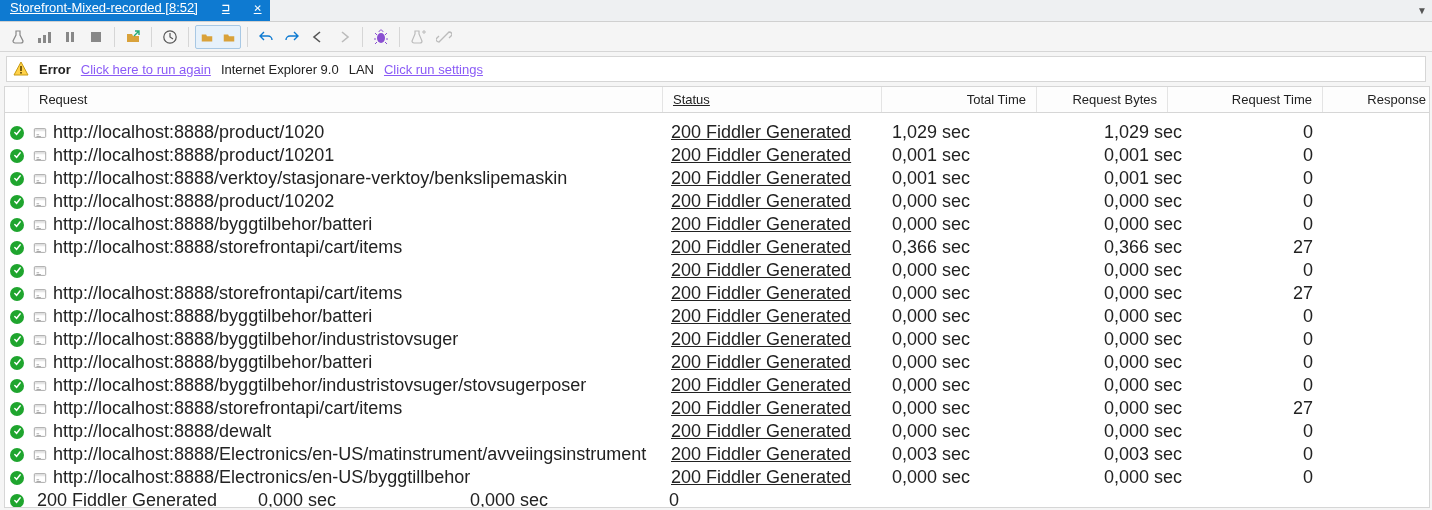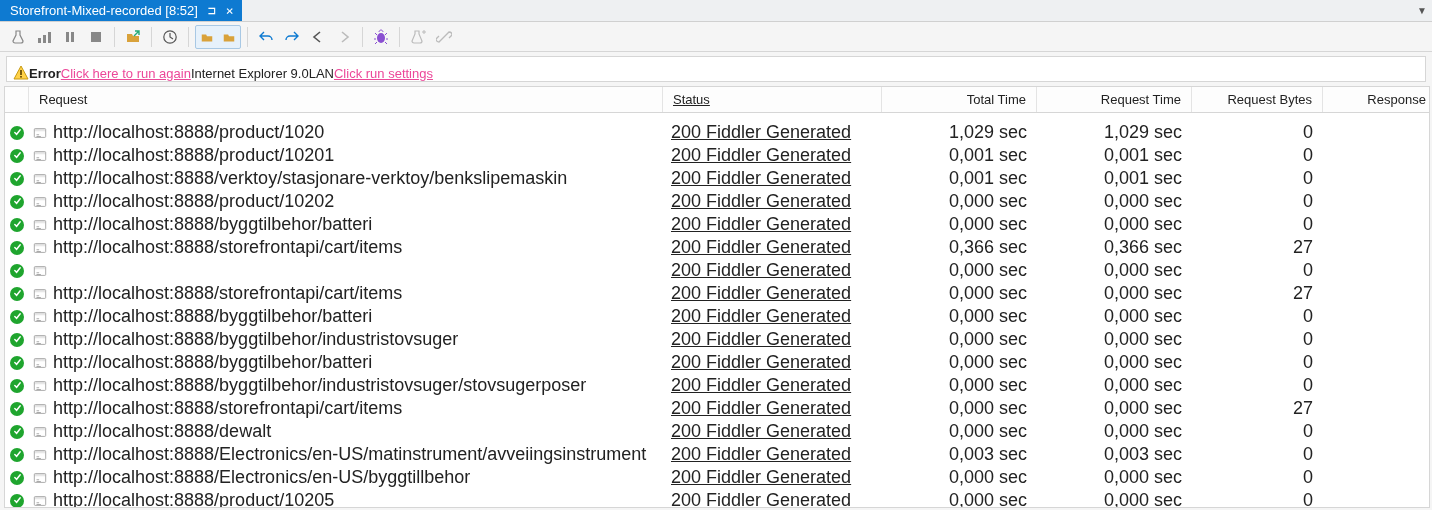--- a/index.html
+++ b/index.html
@@ -24,24 +24,24 @@
     height: 22px;
     background: #eef0f2;
     display: flex;
     align-items: stretch;
     border-bottom: 1px solid #d0d0d0;
   }
   .tab {
     background: #0e7ad1;
     color: #fff;
     display: flex;
-    align-items: center;
     padding: 0 8px 0 10px;
-    gap: 10px;
+    gap: 24px;
     font-size: 13px;
+    text-decoration: underline;
   }
   .tab .pin, .tab .close { font-family: monospace; cursor: pointer; }
   .tab-bar .chevron {
     margin-left: auto;
     width: 20px;
     display: flex;
     align-items: center;
     justify-content: center;
     color: #555;
     font-size: 10px;
@@ -79,32 +79,33 @@
     border-radius: 2px;
   }
   .tb-group-active .tb-btn { width: 22px; height: 22px; }
   
   .info-bar {
     height: 26px;
     margin: 4px 6px;
     background: #fff;
     border: 1px solid #d6d6d6;
     display: flex;
-    align-items: flex-end;
+    align-items: center;
     padding: 0 6px;
+    gap: 10px;
     font-size: 13px;
   }
   .warn-icon {
     width: 16px; height: 16px;
     display: flex;
     align-items: center;
     justify-content: center;
   }
   .info-bar .error-label { font-weight: 700; }
-  .info-bar a { color: #ec4899; text-decoration: underline; cursor: pointer; }
+  .info-bar a { color: #8b5cf6; text-decoration: underline; cursor: pointer; }
   
   .grid-wrap {
     flex: 1;
     margin: 0 2px 2px 4px;
     background: #fff;
     border: 1px solid #d6d6d6;
     overflow: hidden;
     display: flex;
     flex-direction: column;
     gap: 8px;
@@ -133,21 +134,21 @@
   }
   .grid-row {
     height: 23px;
     font-size: 18px;
   }
   .cell { overflow: hidden; white-space: nowrap; text-overflow: ellipsis; }
   .c-ico   { width: 24px; flex-shrink:0; display:flex; align-items:center; justify-content:center; }
   .c-req   { width: 634px; flex-shrink:0; padding: 0 4px; display:flex; align-items:center; gap:6px; }
   .grid-head .c-req { padding-left: 10px; }
   .c-stat  { width: 219px; flex-shrink:0; padding: 0 8px; text-decoration: underline; }
-  .c-tt    { width: 155px; flex-shrink:0; padding: 0 10px; text-align: right; }
+  .c-tt    { width: 155px; flex-shrink:0; padding: 0 10px; text-align: left; }
   .c-rt    { width: 155px; flex-shrink:0; padding: 0 10px; text-align: right; }
   .c-rb    { width: 131px; flex-shrink:0; padding: 0 10px; text-align: right; }
   .c-resp  { width: 150px; flex-shrink:0; padding: 0 10px; text-align: right; }
   .grid-head .c-tt, .grid-head .c-rt, .grid-head .c-rb, .grid-head .c-resp { justify-content: flex-end; }
   .ok-badge {
     width: 14px; height: 14px;
     border-radius: 50%;
     background: #1fa52e;
     display: flex;
     align-items: center;
@@ -280,22 +281,22 @@
     <span>LAN</span>
     <a>Click run settings</a>
   </div>
 
   <div class="grid-wrap">
     <div class="grid-head">
       <div class="cell c-ico"></div>
       <div class="cell c-req">Request</div>
       <div class="cell c-stat">Status</div>
       <div class="cell c-tt">Total Time</div>
+      <div class="cell c-rb">Request Bytes</div>
       <div class="cell c-rt">Request Time</div>
-      <div class="cell c-rb">Request Bytes</div>
       <div class="cell c-resp">Response Bytes</div>
     </div>
     <div class="grid-body" id="grid-body">
         <div class="grid-row">
           <div class="cell c-ico">
             <span class="ok-badge">
               <svg width="9" height="9" viewBox="0 0 10 10">
                 <path d="M2 5l2 2 4-5" stroke="#fff" stroke-width="1.6" fill="none" stroke-linecap="round"></path>
               </svg>
             </span>
@@ -643,28 +644,20 @@
           <div class="cell c-rb"><span>0</span></div>
           <div class="cell c-resp"></div>
         </div>
         <div class="grid-row">
           <div class="cell c-ico">
             <span class="ok-badge">
               <svg width="9" height="9" viewBox="0 0 10 10">
                 <path d="M2 5l2 2 4-5" stroke="#fff" stroke-width="1.6" fill="none" stroke-linecap="round"></path>
               </svg>
             </span>
-          </div>
-          <div class="cell c-req">
-            <svg class="row-icon" viewBox="0 0 16 16">
-              <rect x="1.5" y="3" width="13" height="10" rx="1" fill="none" stroke="#777" stroke-width="1"></rect>
-              <rect x="1.5" y="3" width="13" height="3" fill="#777" opacity=".25"></rect>
-              <path d="M4 10h3M4 12h5" stroke="#777" stroke-width="1"></path>
-            </svg>
-            <span>http://localhost:8888/product/10205</span>
           </div>
           <div class="cell c-stat"><span>200 Fiddler Generated</span></div>
           <div class="cell c-tt"><span>0,000 sec</span></div>
           <div class="cell c-rt"><span>0,000 sec</span></div>
           <div class="cell c-rb"><span>0</span></div>
           <div class="cell c-resp"></div>
         </div>
       </div>
   </div>
 

